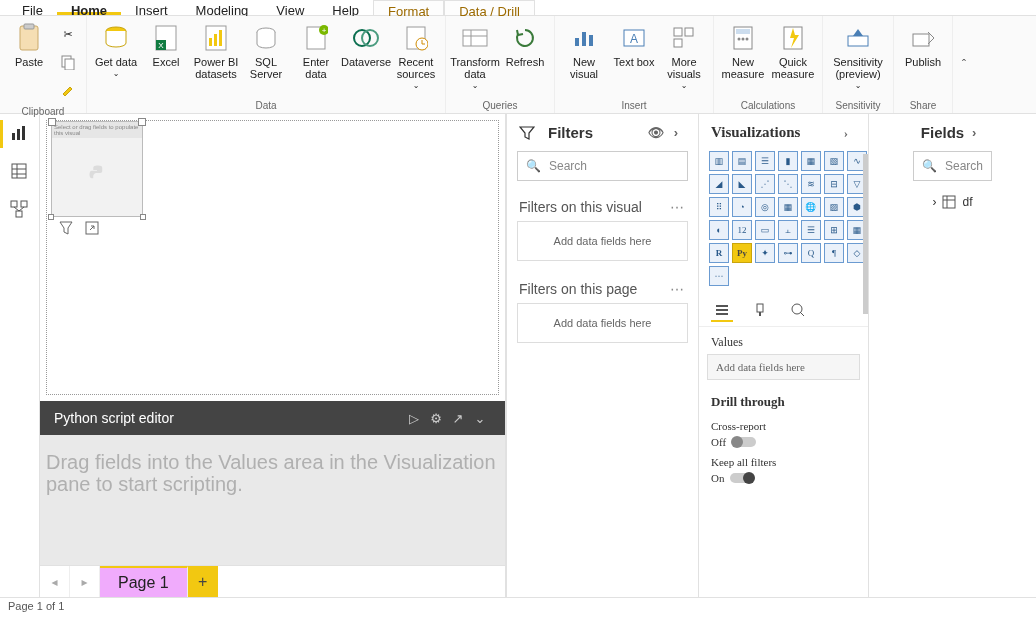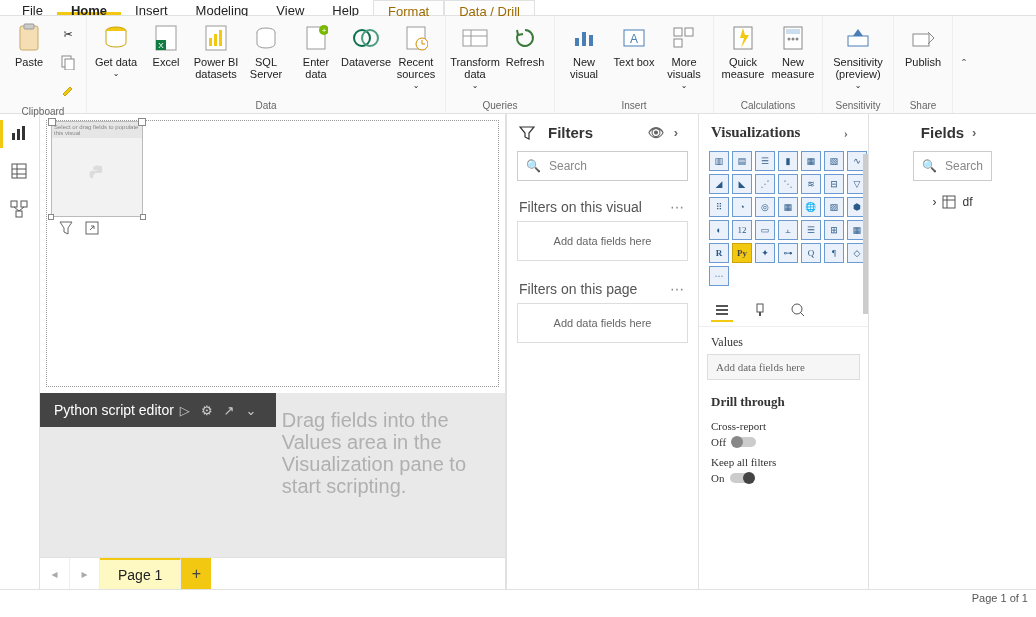--- a/index.html
+++ b/index.html
@@ -26,30 +26,30 @@
 .canvas-area { flex:1; position:relative; background-image: radial-gradient(#bbb 0.6px, transparent 0.6px); background-size: 12px 12px; background-position: 4px 4px; margin: 6px; border:1px dotted #999; }
 .py-visual { position:absolute; left:4px; top:0; width:92px; height:96px; border:1px solid #bbb; background:#f2f2f2; }
 .py-visual::before { content:""; position:absolute; left:-4px; top:-4px; width:6px; height:6px; border:1px solid #888; background:#fff; }
 .py-visual::after { content:""; position:absolute; right:-4px; top:-4px; width:6px; height:6px; border:1px solid #888; background:#fff; }
 .py-visual .bl { position:absolute; left:-4px; bottom:-4px; width:6px; height:6px; border:1px solid #888; background:#fff; }
 .py-visual .br { position:absolute; right:-4px; bottom:-4px; width:6px; height:6px; border:1px solid #888; background:#fff; }
 .py-visual .hdr { font-size:6px; color:#888; padding:2px; background:#e6e6e6; }
 .py-visual .logo { width:18px; height:18px; margin:26px auto; opacity:.3; }
 .vis-toolbar { position:absolute; left:12px; top:100px; display:flex; gap:10px; }
 .vis-toolbar .ti { width:16px; height:16px; cursor:pointer; color:#555;}
-.editor { height:164px; background:#e9e9e9; display:flex; flex-direction:row; }
+.editor { height:164px; background:#e9e9e9; display:flex; flex-direction:column; }
 .editor-head { height:34px; background:#444; color:#fff; display:flex; align-items:center; padding:0 14px; font-size:14px; }
 .editor-head .spacer { flex:1; }
 .editor-head .ehbtn { width:22px; text-align:center; cursor:pointer; color:#ccc; font-size:13px;}
 .editor-body { flex:1; padding:16px 6px; color:#b0b0b0; font-size:20px; line-height:22px; }
 .page-tabs { height:32px; border-top:1px solid #e1e1e1; display:flex; align-items:stretch; }
 .page-tabs .nav { width:30px; display:flex; align-items:center; justify-content:center; border-right:1px solid #eee; color:#aaa; cursor:pointer;}
-.page-tabs .pg { padding:0 18px; display:flex; align-items:center; border-right:1px solid #eee; cursor:pointer; background:#fef9c3; border-top:2px solid #f2c811; font-size:14px; }
+.page-tabs .pg { padding:0 18px; display:flex; align-items:center; border-right:1px solid #eee; cursor:pointer; background:#f0abfc; border-top:2px solid #f2c811; font-size:16px; }
 .page-tabs .add { width:30px; background:#f2c811; display:flex; align-items:center; justify-content:center; color:#444; font-size:16px; cursor:pointer; }
-.statusbar { height:28px; border-top:1px solid #e1e1e1; font-size:11px; color:#555; padding:2px 8px;text-align:right; }
+.statusbar { height:20px; border-top:1px solid #e1e1e1; font-size:11px; color:#555; padding:2px 8px; }
 .pane { border-left:1px solid #e1e1e1; display:flex; flex-direction:column; }
 .pane-head { display:flex; align-items:center; padding:10px 12px; font-size:15px; font-weight:600; color:#333; }
 .pane-head .spacer { flex:1; }
 .pane-head .phb { width:20px; text-align:center; color:#666; cursor:pointer; font-size:13px;}
 .filters-pane { width:192px; }
 .search-box { margin:0 10px 10px; height:30px; border:1px solid #ccc; display:flex; align-items:center; padding:0 8px; color:#777; gap:8px; }
 .section-label { font-size:14px; color:#555; padding:8px 12px 6px; display:flex; align-items:center; }
 .section-label .dots { margin-left:auto; letter-spacing:2px; cursor:pointer; color:#888;}
 .drop-field { margin:0 10px 12px; height:40px; border:1px solid #ddd; display:flex; align-items:center; justify-content:center; font-size:11px; color:#666; background:#fff; }
 .viz-pane { width:170px; position:relative;font-family:Liberation Serif, serif; }
@@ -260,36 +260,36 @@
     </div>
     <div class="ribbon-group-label">Insert</div>
   </div>
 
   <div class="ribbon-group">
     <div class="ribbon-buttons">
       <div class="ribbon-btn">
           <div class="ic">
             <svg width="22" height="26">
               <rect x="2" y="2" width="18" height="22" fill="#fff" stroke="#888"></rect>
-              <path d="M11 3 l-3 10 h4 l-3 10 l8 -13 h-4 z" fill="#f2c811"></path>
-            </svg>
-          </div>
-          <span>Quick measure</span>
-        </div>
-      <div class="ribbon-btn">
-          <div class="ic">
-            <svg width="22" height="26">
-              <rect x="2" y="2" width="18" height="22" fill="#fff" stroke="#888"></rect>
               <rect x="4" y="4" width="14" height="5" fill="#cde"></rect>
               <circle cx="7" cy="14" r="1.5" fill="#888"></circle>
               <circle cx="11" cy="14" r="1.5" fill="#888"></circle>
               <circle cx="15" cy="14" r="1.5" fill="#888"></circle>
             </svg>
           </div>
           <span>New measure</span>
+        </div>
+      <div class="ribbon-btn">
+          <div class="ic">
+            <svg width="22" height="26">
+              <rect x="2" y="2" width="18" height="22" fill="#fff" stroke="#888"></rect>
+              <path d="M11 3 l-3 10 h4 l-3 10 l8 -13 h-4 z" fill="#f2c811"></path>
+            </svg>
+          </div>
+          <span>Quick measure</span>
         </div>
     </div>
     <div class="ribbon-group-label">Calculations</div>
   </div>
 
   <div class="ribbon-group">
     <div class="ribbon-buttons">
       <div class="ribbon-btn" style="width:62px">
           <div class="ic">
             <svg width="26" height="24">

